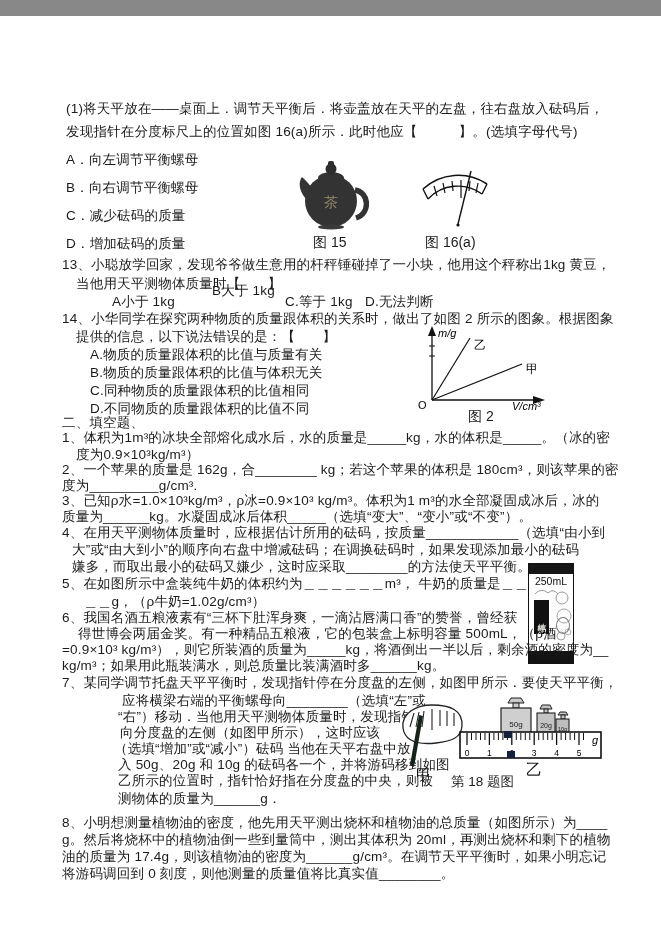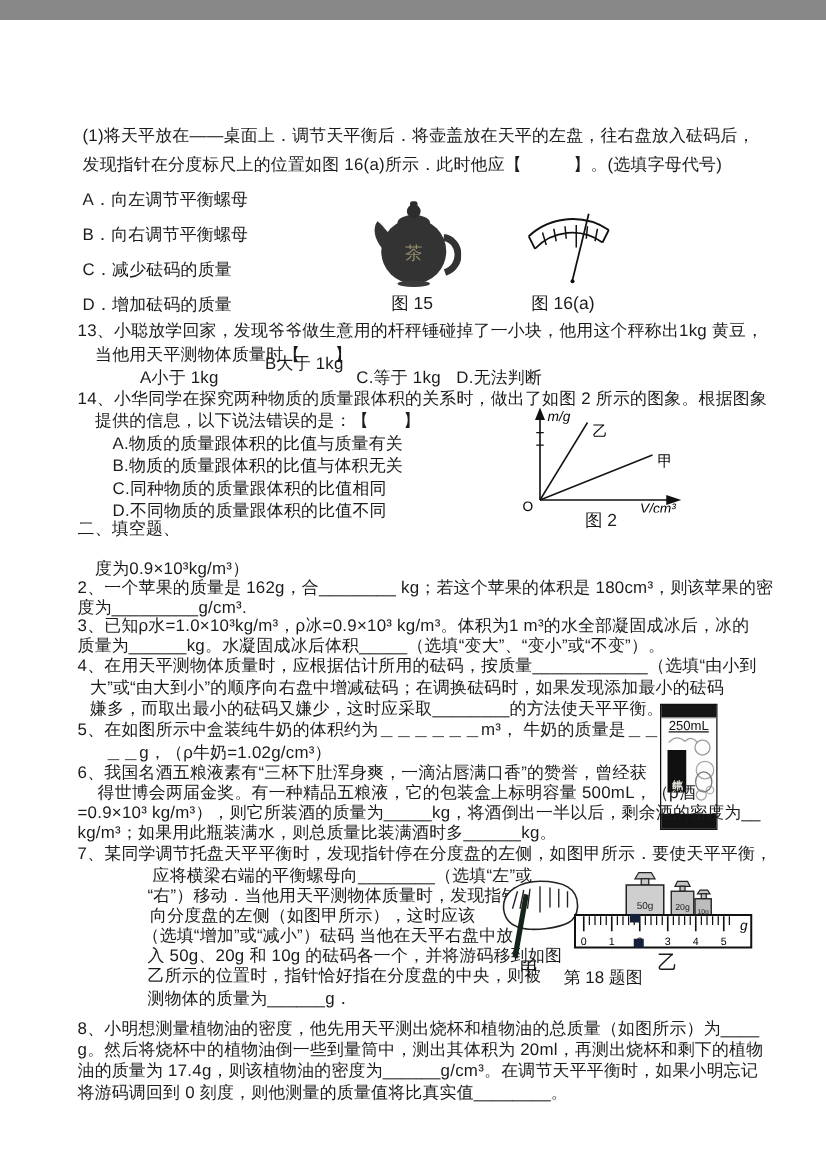--- a/index.html
+++ b/index.html
@@ -8,21 +8,21 @@
     font-family:"Liberation Sans","DejaVu Sans",sans-serif;
     font-size:13.5px;color:#1b1b1b;overflow:hidden;margin:16px auto;
   }
   .ln{position:absolute;white-space:nowrap;letter-spacing:0.2px;line-height:1;}
   .cap{position:absolute;white-space:nowrap;font-size:14px;text-align:center;}
   .fig{position:absolute;}
   svg text{font-family:"Liberation Sans","DejaVu Sans",sans-serif;}
   .carton{position:absolute;left:528px;top:547px;width:46px;height:101px;
     border:1.5px solid #111;background:#fdfdfd;box-sizing:border-box;}
   .carton-top{position:absolute;left:0;top:0;right:0;height:10px;background:#161616;border-bottom:1px solid #fff;}
-  .carton-vol{position:absolute;left:0;top:11px;right:0;text-align:center;font-size:10.5px;color:#111;text-decoration:underline;}
+  .carton-vol{position:absolute;left:0;top:11px;right:0;text-align:center;font-size:10.5px;color:#111;}
   .carton-brand{position:absolute;left:5px;top:36px;width:15px;height:34px;background:#101010;
     color:#e8e8e0;font-size:9px;writing-mode:vertical-rl;text-align:center;line-height:15px;letter-spacing:1px;}
   .carton-stamp{position:absolute;left:27px;top:53px;width:12px;height:15px;border:1px solid #777;border-radius:50%;}
   .carton-bottom{position:absolute;left:0;bottom:0;right:0;height:12px;background:#131313;}
 </style>
 </head>
 <body>
 
 <div class="page">
 
@@ -81,20 +81,21 @@
     <text x="34" y="13" font-size="11" font-style="italic">m/g</text>
     <text x="70" y="25" font-size="12">乙</text>
     <text x="122" y="49" font-size="12">甲</text>
     <text x="14" y="85" font-size="11">O</text>
     <text x="108" y="86" font-size="11" font-style="italic">V/cm³</text>
   </svg>
   <span class="cap" style="left:468px;top:392px">图 2</span>
 
   <span class="ln" style="left:62px;top:400px">二、填空题、</span>
 
+  <span class="ln" style="left:62px;top:415px">1、体积为1m³的冰块全部熔化成水后，水的质量是_____kg，水的体积是_____。（冰的密</span>
   <span class="ln" style="left:76px;top:432px">度为0.9×10³kg/m³）</span>
   <span class="ln" style="left:62px;top:447px">2、一个苹果的质量是 162g，合________ kg；若这个苹果的体积是 180cm³，则该苹果的密</span>
   <span class="ln" style="left:62px;top:463px">度为_________g/cm³.</span>
   <span class="ln" style="left:62px;top:478px">3、已知ρ水=1.0×10³kg/m³，ρ冰=0.9×10³ kg/m³。体积为1 m³的水全部凝固成冰后，冰的</span>
   <span class="ln" style="left:62px;top:494px">质量为______kg。水凝固成冰后体积_____（选填“变大”、“变小”或“不变”）。</span>
   <span class="ln" style="left:62px;top:510px">4、在用天平测物体质量时，应根据估计所用的砝码，按质量____________（选填“由小到</span>
   <span class="ln" style="left:72px;top:544px">嫌多，而取出最小的砝码又嫌少，这时应采取________的方法使天平平衡。</span>
   <span class="ln" style="left:72px;top:527px">大”或“由大到小”的顺序向右盘中增减砝码；在调换砝码时，如果发现添加最小的砝码</span>
 
   <span class="ln" style="left:62px;top:561px">5、在如图所示中盒装纯牛奶的体积约为＿＿＿＿＿＿m³， 牛奶的质量是＿＿＿</span>

